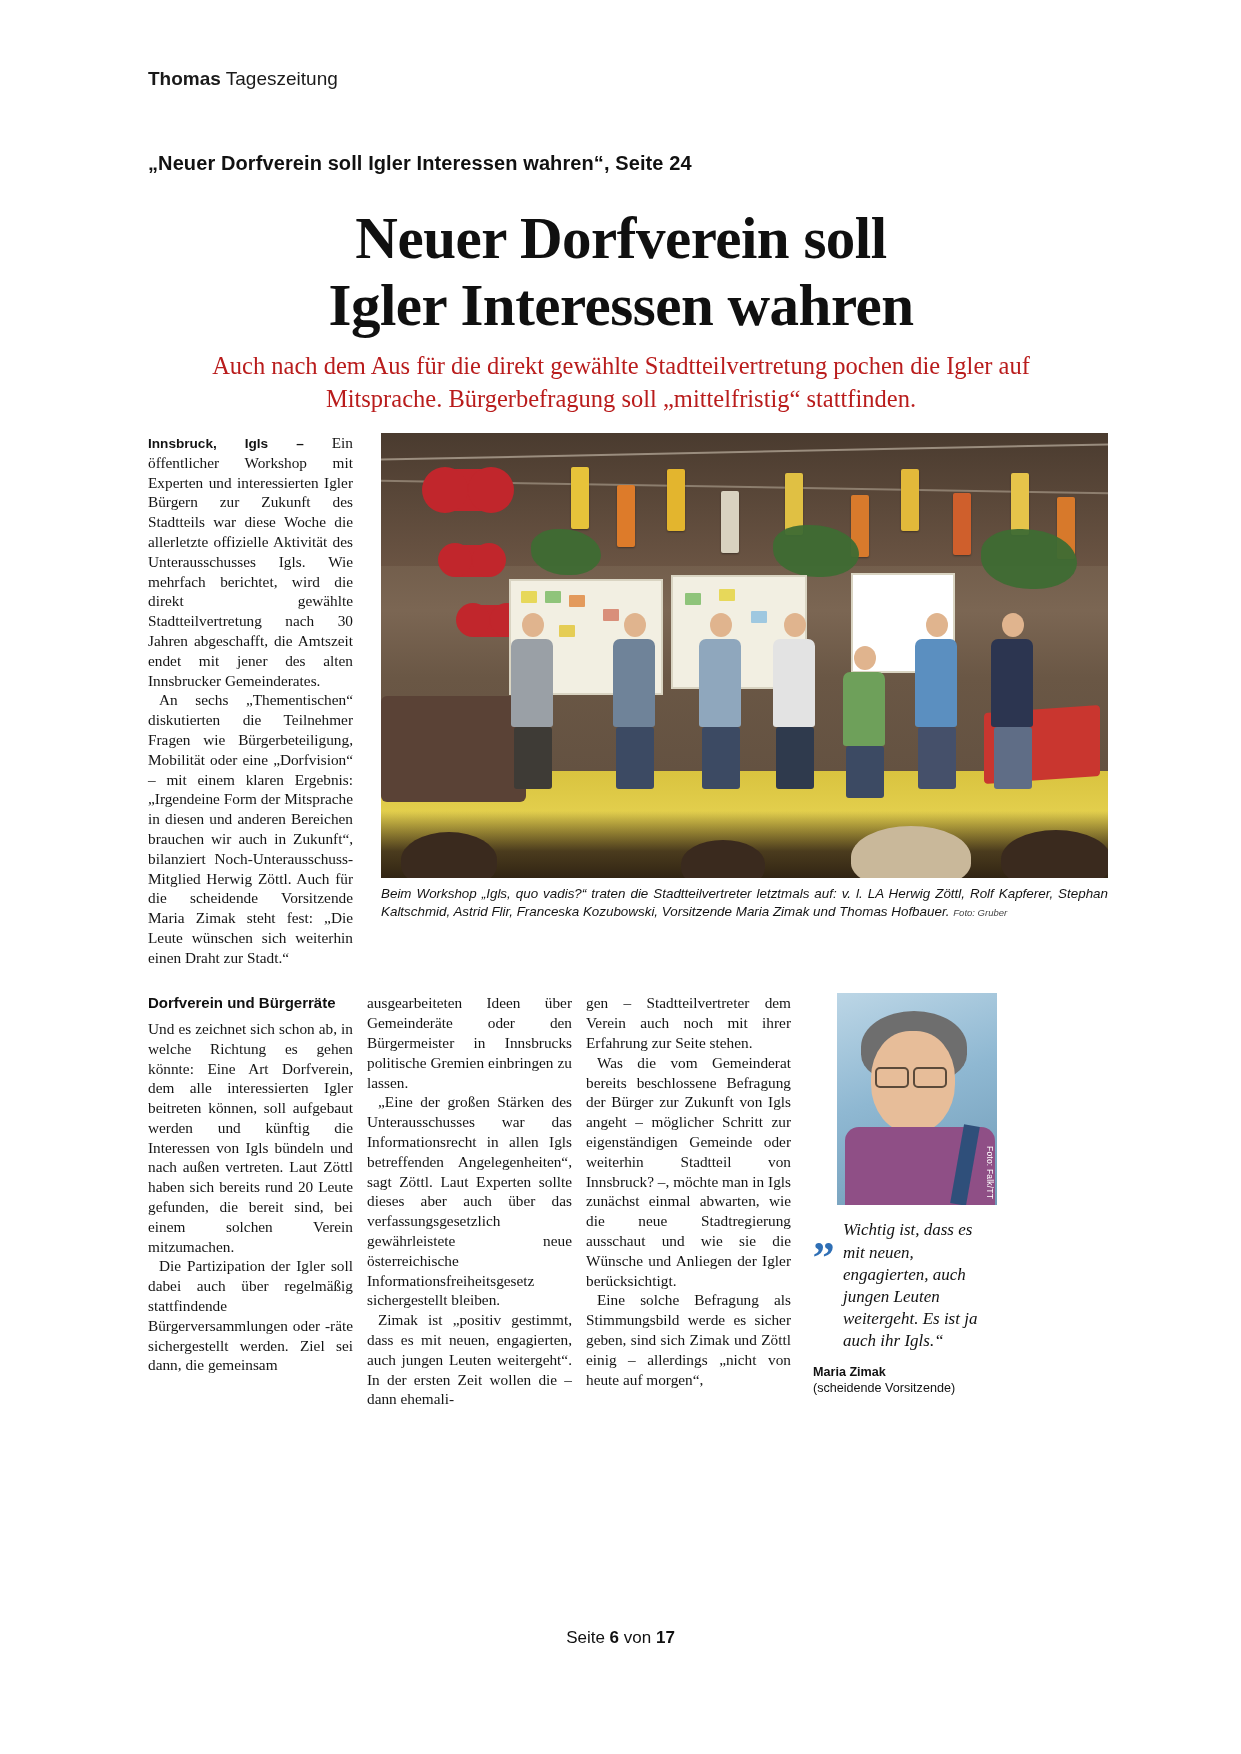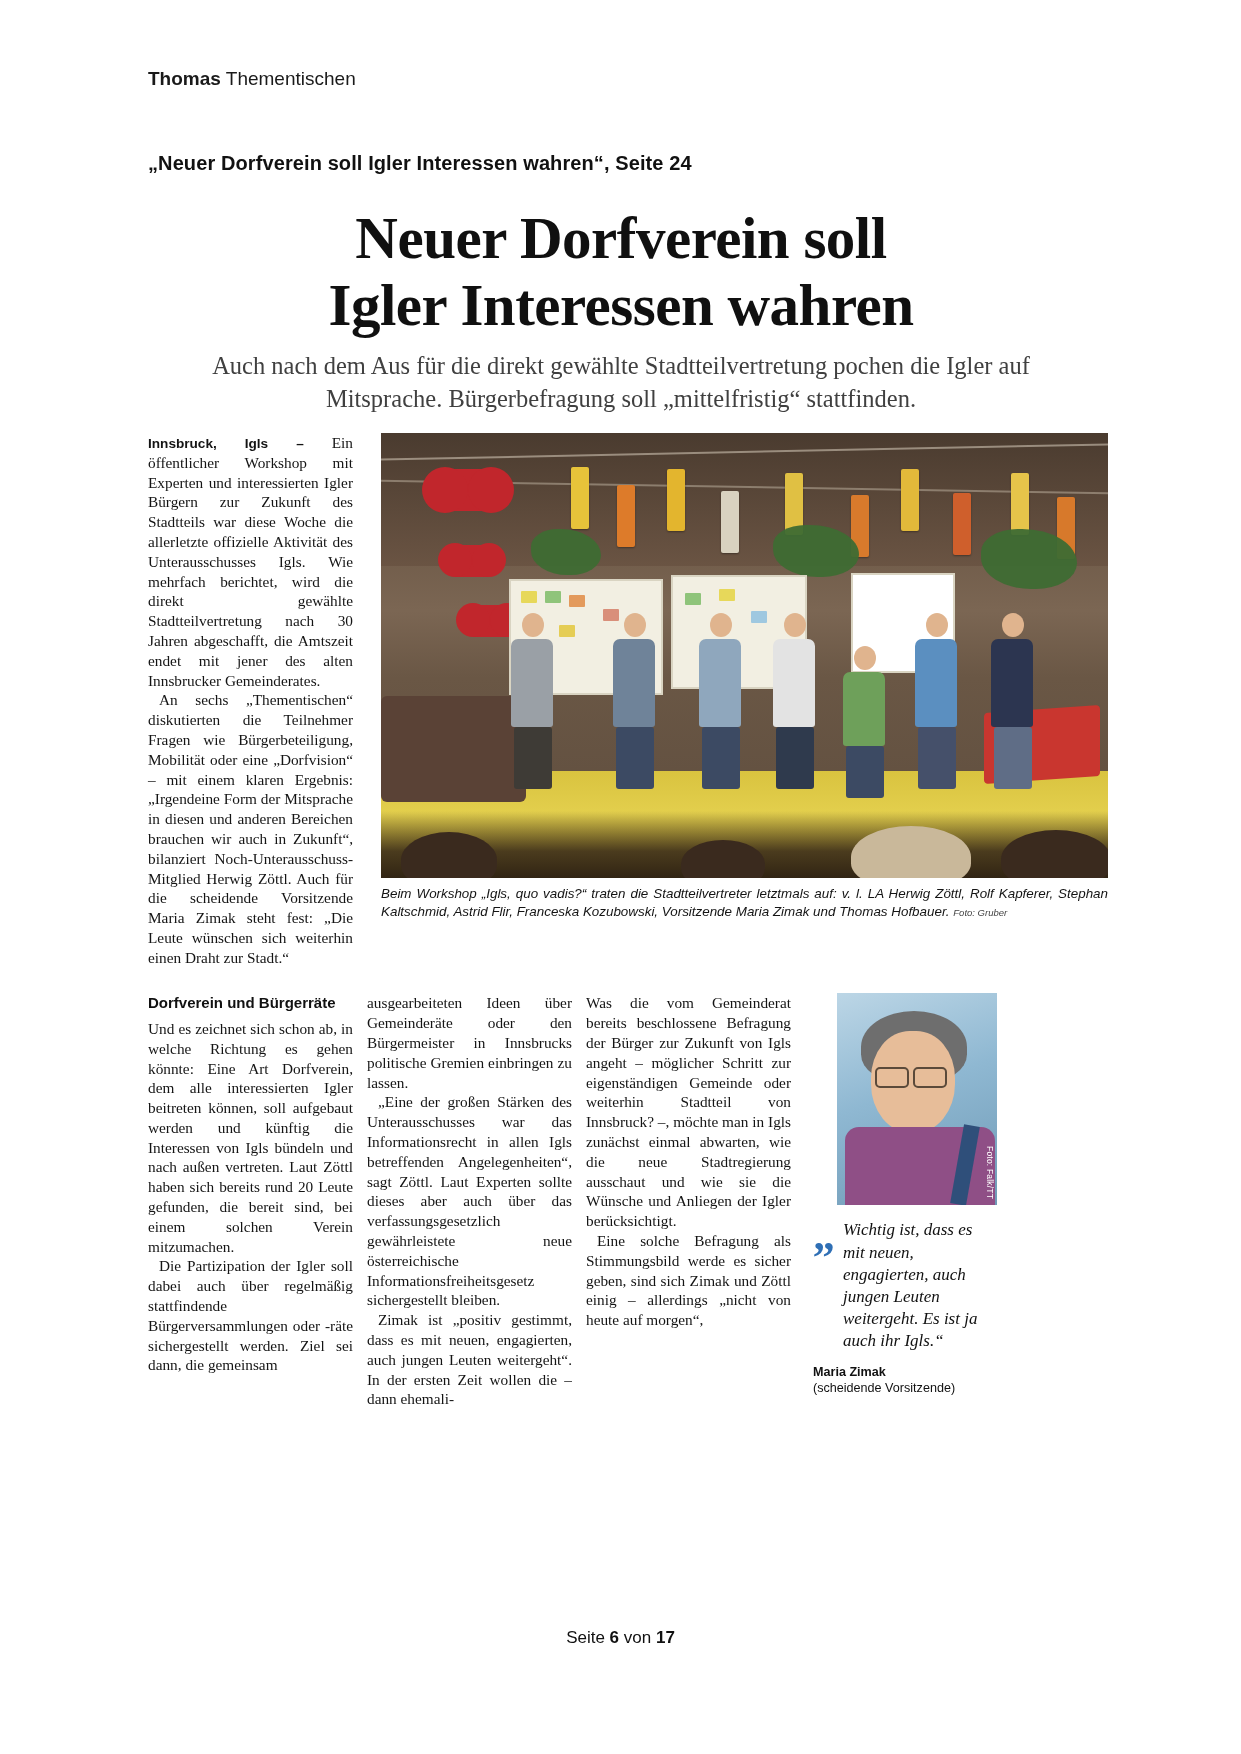--- a/index.html
+++ b/index.html
@@ -62,21 +62,21 @@
     color: #101010;
     text-align: center;
     margin: 0 0 12px 0;
     padding: 0 20px;
   }
 
   .subhead {
     font-family: "Liberation Serif", serif;
     font-size: 24.5px;
     line-height: 1.32;
-    color: #404040;
+    color: #b91c1c;
     text-align: center;
     margin: 10px 26px 18px 26px;
   }
 
   
   .top-block {
     display: flex;
     gap: 28px;
     align-items: flex-start;
   }
@@ -308,21 +308,21 @@
     color: #111;
   }
   .footer .b { font-weight: bold; }
 </style>
 </head>
 <body>
 
 <div class="page">
 
   <div class="masthead">
-    <span class="bold">Thomas</span><span> Thementischen</span>
+    <span class="bold">Thomas</span><span> Tageszeitung</span>
   </div>
 
   <div class="doc-title">„Neuer Dorfverein soll Igler Interessen wahren“, Seite 24</div>
 
   <div class="clipping">
 
     <h1 class="headline">
       <span>Neuer Dorfverein soll</span><br>
       <span>Igler Interessen wahren</span>
     </h1>
@@ -439,20 +439,21 @@
         <p>Die Partizipation der Igler soll dabei auch über regelmäßig stattfindende Bürgerversammlungen oder -räte sichergestellt werden. Ziel sei dann, die gemeinsam</p>
       </div>
 
       <div class="col">
         <p>ausgearbeiteten Ideen über Gemeinderäte oder den Bürgermeister in Innsbrucks politische Gremien einbringen zu lassen.</p>
         <p>„Eine der großen Stärken des Unterausschusses war das Informationsrecht in allen Igls betreffenden Angelegenheiten“, sagt Zöttl. Laut Experten sollte dieses aber auch über das verfassungsgesetzlich gewährleistete neue österreichische Informationsfreiheitsgesetz sichergestellt bleiben.</p>
         <p>Zimak ist „positiv gestimmt, dass es mit neuen, engagierten, auch jungen Leuten weitergeht“. In der ersten Zeit wollen die – dann ehemali-</p>
       </div>
 
       <div class="col">
+        <p>gen – Stadtteilvertreter dem Verein auch noch mit ihrer Erfahrung zur Seite stehen.</p>
         <p>Was die vom Gemeinderat bereits beschlossene Befragung der Bürger zur Zukunft von Igls angeht – möglicher Schritt zur eigenständigen Gemeinde oder weiterhin Stadtteil von Innsbruck? –, möchte man in Igls zunächst einmal abwarten, wie die neue Stadtregierung ausschaut und wie sie die Wünsche und Anliegen der Igler berücksichtigt.</p>
         <p>Eine solche Befragung als Stimmungsbild werde es sicher geben, sind sich Zimak und Zöttl einig – allerdings „nicht von heute auf morgen“,</p>
       </div>
 
       <div class="side-col">
         <div class="portrait">
           <div class="pt-hair"></div>
           <div class="pt-face"></div>
           <div class="pt-glass" style="left:38px;"></div>
           <div class="pt-glass" style="left:76px;"></div>

